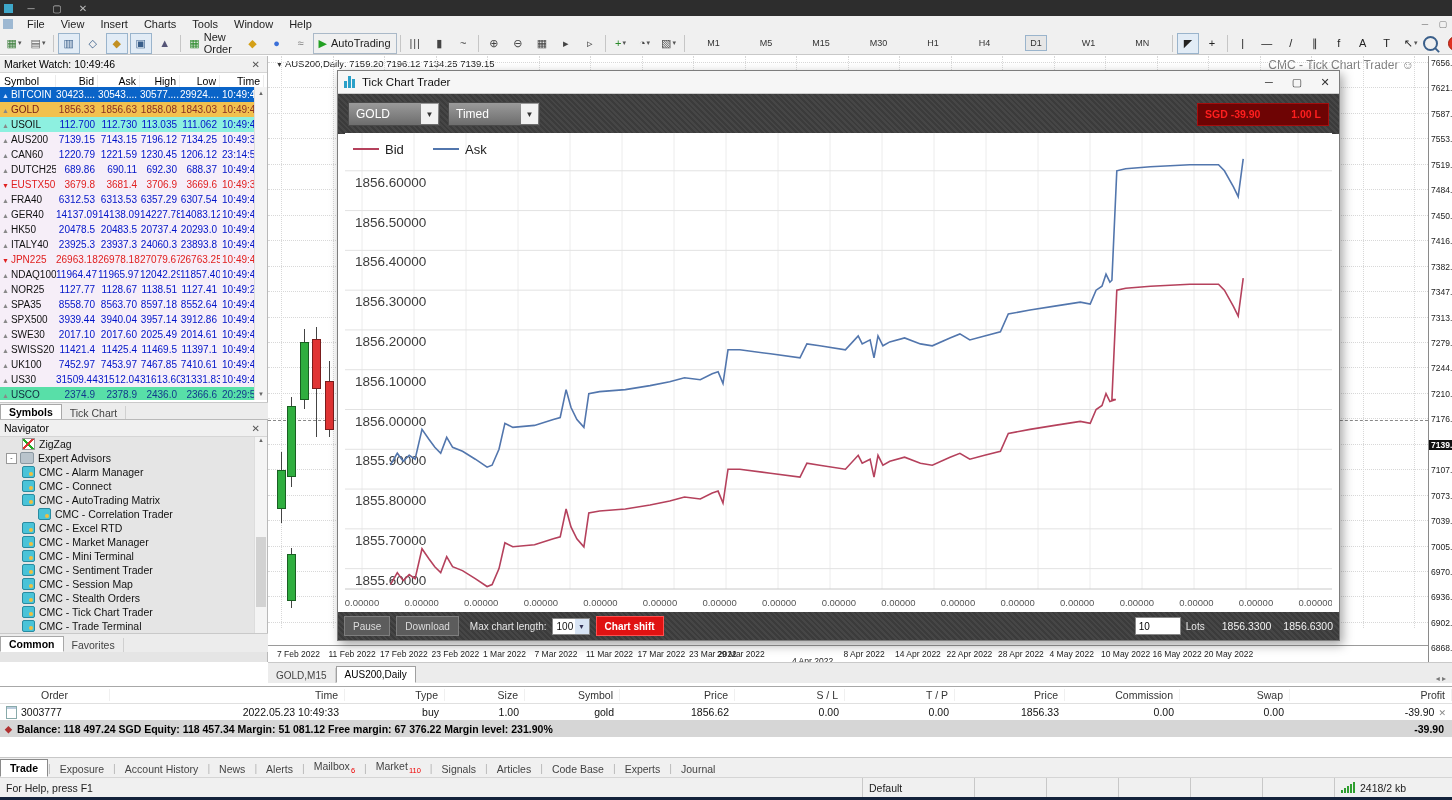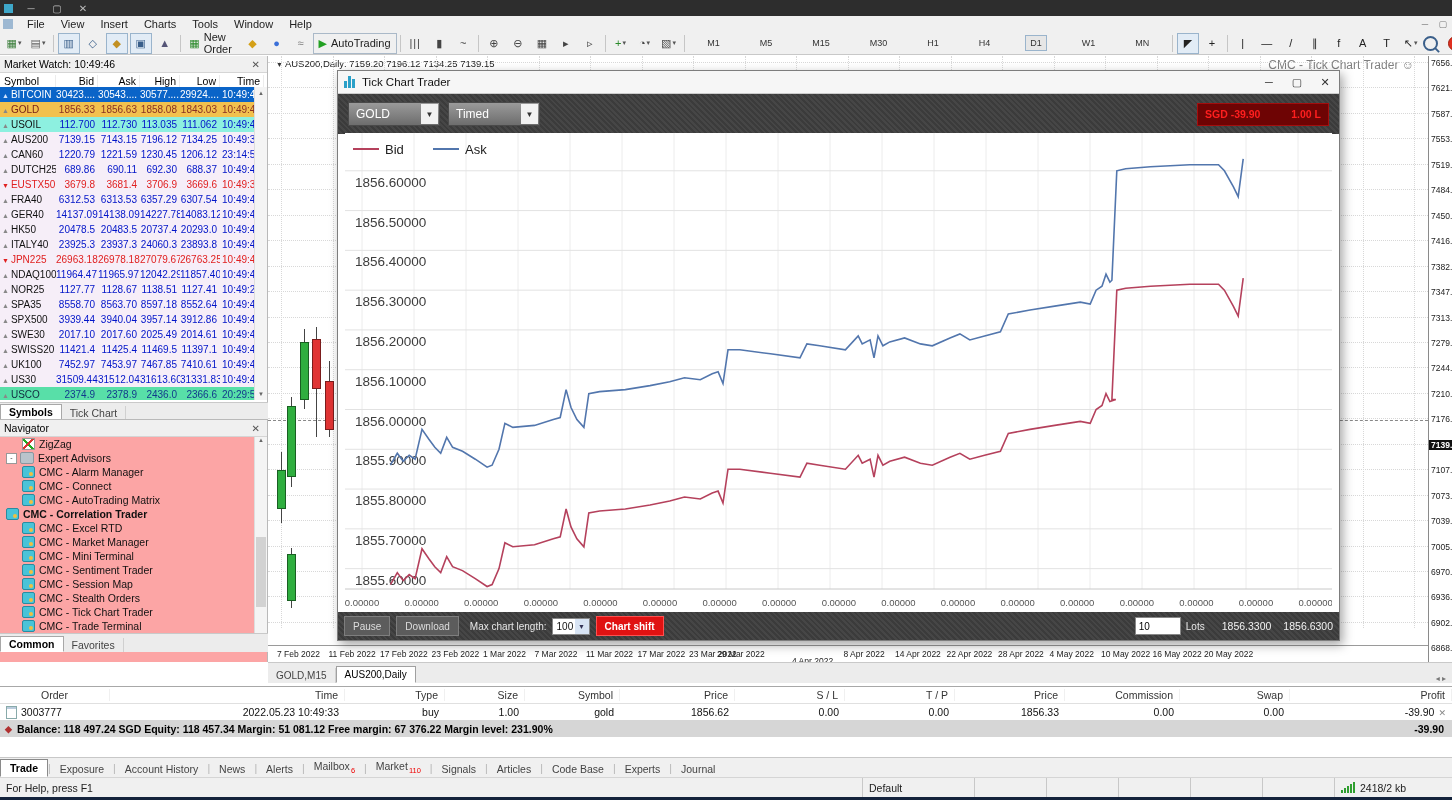--- a/index.html
+++ b/index.html
@@ -48,21 +48,21 @@
   .mwrow.down{color:#e02020}.mwrow.down .sym{color:#e02020}
   .mwrow.usco{background:#58dfa8;color:#123a8c}.mwrow.usco .sym{color:#102a40}
   .vsb{position:absolute;right:0;top:31px;width:13px;height:313px;background:#f4f4f4;border-left:1px solid #ddd;box-sizing:border-box}
   .vsb .up,.vsb .dn{position:absolute;left:0;width:12px;height:12px;font-size:6px;color:#666;text-align:center;line-height:12px}
   .vsb .dn{bottom:0}
   .tabsrow{height:17px;background:#ececec;border-top:1px solid #c9c9c9;display:flex;align-items:flex-end;font-size:10.5px}
   .tab{padding:1px 8px;color:#444;border-right:1px solid #d0d0d0}
   .tab.active{background:#fff;border:1px solid #a8a8a8;border-bottom:1px solid #fff;color:#000;font-weight:bold}
   .mwtabs{left:0;top:402px;width:268px;height:17px}
   
-  .nav{left:0;top:419px;width:268px;height:243px;background:#fca5a5;border-right:1px solid #b9b9b9;border-top:1px solid #b9b9b9;box-sizing:border-box}
+  .nav{left:0;top:419px;width:268px;height:243px;background:#e5e5e5;border-right:1px solid #b9b9b9;border-top:1px solid #b9b9b9;box-sizing:border-box}
   #navtree{position:absolute;left:0;top:17px;width:255px;height:207px;overflow:hidden}
   .navitem{height:14px;display:flex;align-items:center;font-size:10.5px;color:#111;white-space:nowrap}
   .expbox{width:9px;height:9px;border:1px solid #999;background:#fff;font-size:7px;line-height:8px;text-align:center;color:#333;margin-right:3px}
   .ico-ea{width:11px;height:10px;background:#49c3d8;border:1px solid #2a8ba0;border-radius:2px;margin-right:4px;position:relative}
   .ico-ea::after{content:"";position:absolute;right:1px;bottom:1px;width:4px;height:4px;border-radius:50%;background:#f0c040}
   .ico-grp{width:12px;height:10px;background:#b9c4cc;border:1px solid #8a97a0;border-radius:2px;margin-right:4px}
   .ico-ind{width:11px;height:10px;background:#fff;border:1px solid #999;margin-right:4px;background-image:linear-gradient(135deg,transparent 40%,#d33 40%,#d33 55%,transparent 55%),linear-gradient(45deg,transparent 40%,#2a2 40%,#2a2 55%,transparent 55%)}
   .navtabs{position:absolute;left:0;bottom:10px;width:268px;height:18px}
   .navsb{position:absolute;right:0;top:17px;width:13px;height:207px;background:#f4f4f4;border-left:1px solid #ddd;box-sizing:border-box}
   .navsb .thumb{position:absolute;left:1px;top:100px;width:10px;height:70px;background:#d2d2d2}
@@ -513,21 +513,21 @@
           <span>CMC - Alarm Manager</span>
         </div>
         <div class="navitem" style="padding-left: 22px;">
           <span class="ico-ea"></span>
           <span>CMC - Connect</span>
         </div>
         <div class="navitem" style="padding-left: 22px;">
           <span class="ico-ea"></span>
           <span>CMC - AutoTrading Matrix</span>
         </div>
-        <div class="navitem" style="padding-left: 6px; font-weight: bold;">
+        <div class="navitem" style="padding-left: 38px;">
           <span class="ico-ea"></span>
           <span>CMC - Correlation Trader</span>
         </div>
         <div class="navitem" style="padding-left: 22px;">
           <span class="ico-ea"></span>
           <span>CMC - Excel RTD</span>
         </div>
         <div class="navitem" style="padding-left: 22px;">
           <span class="ico-ea"></span>
           <span>CMC - Market Manager</span>

